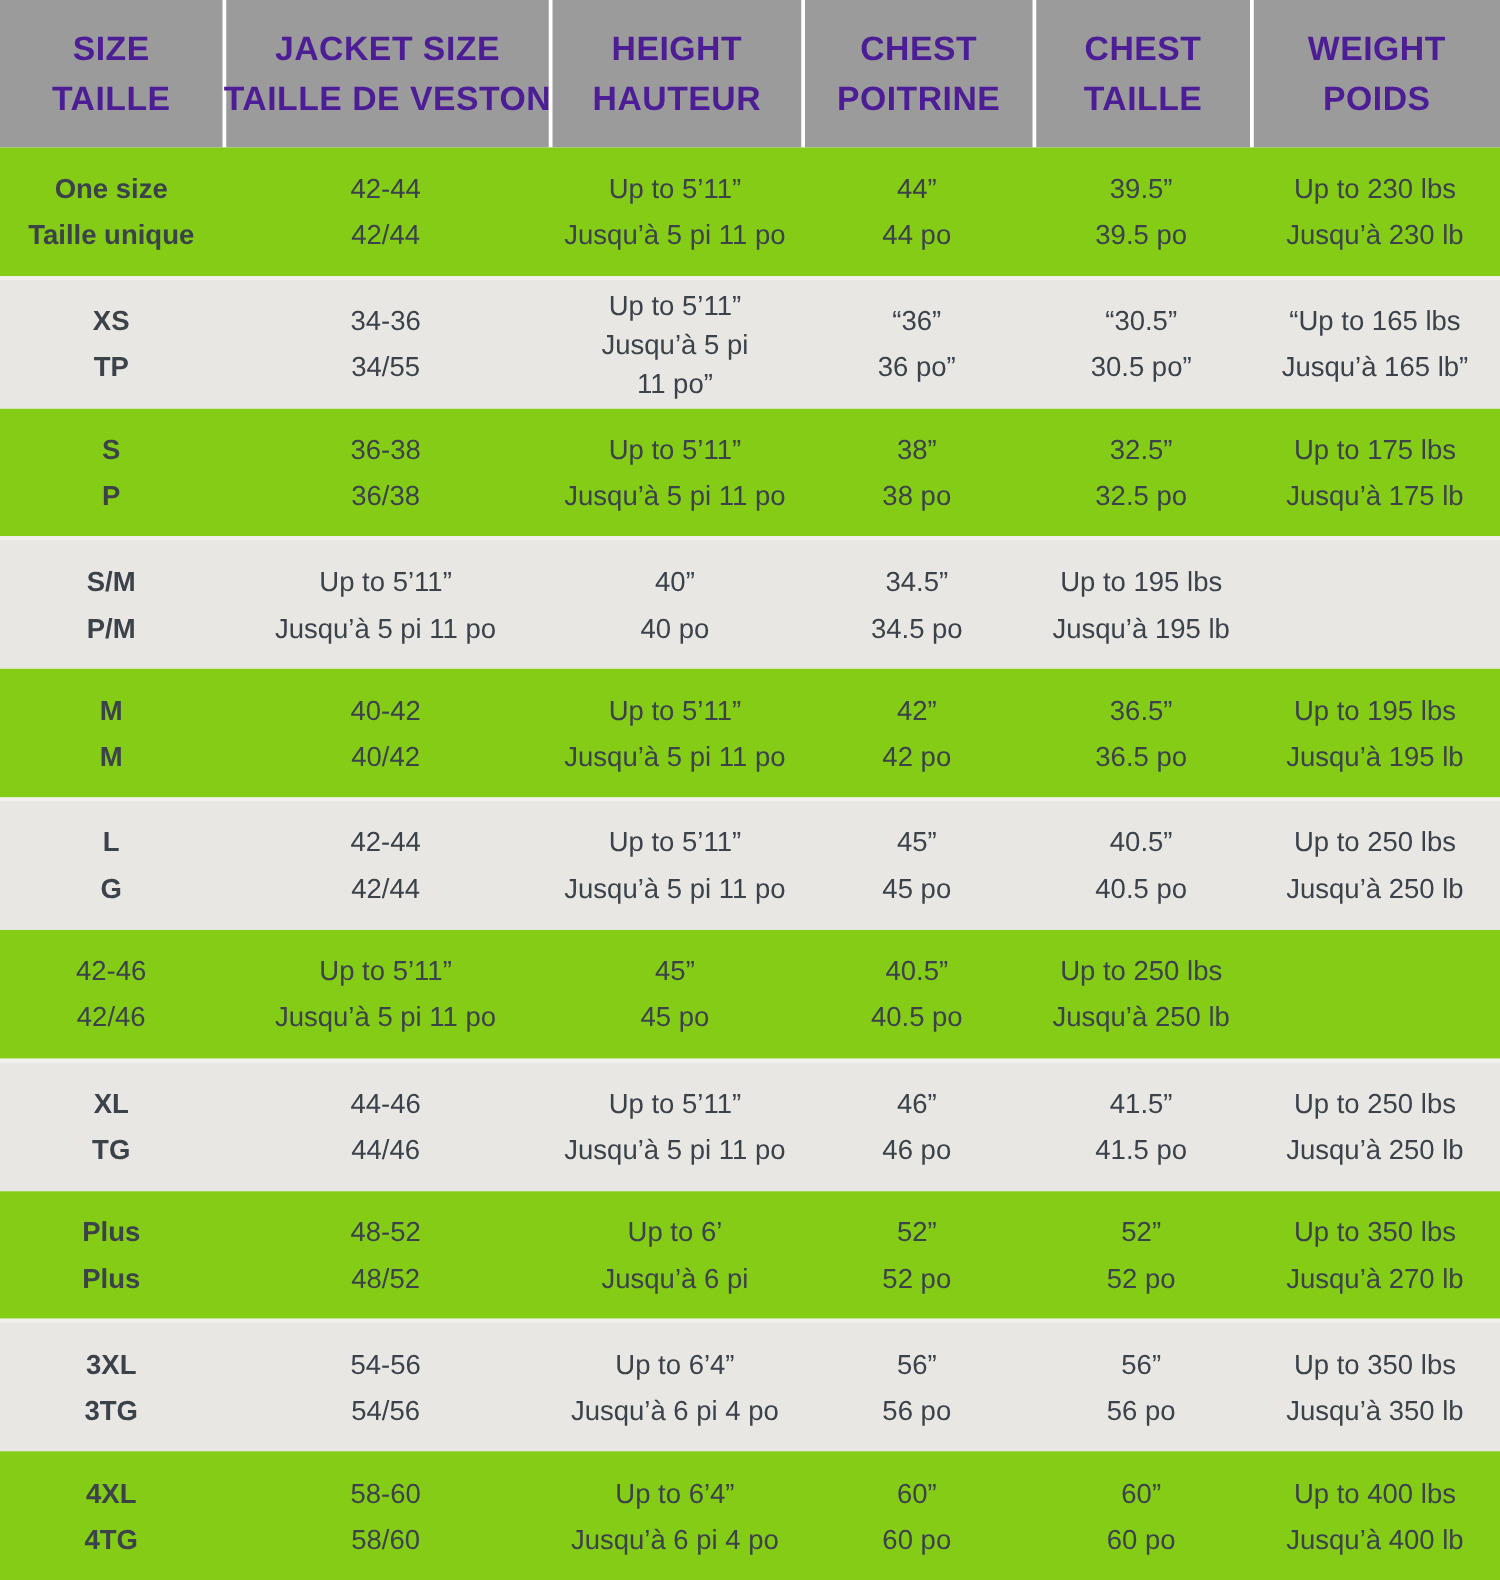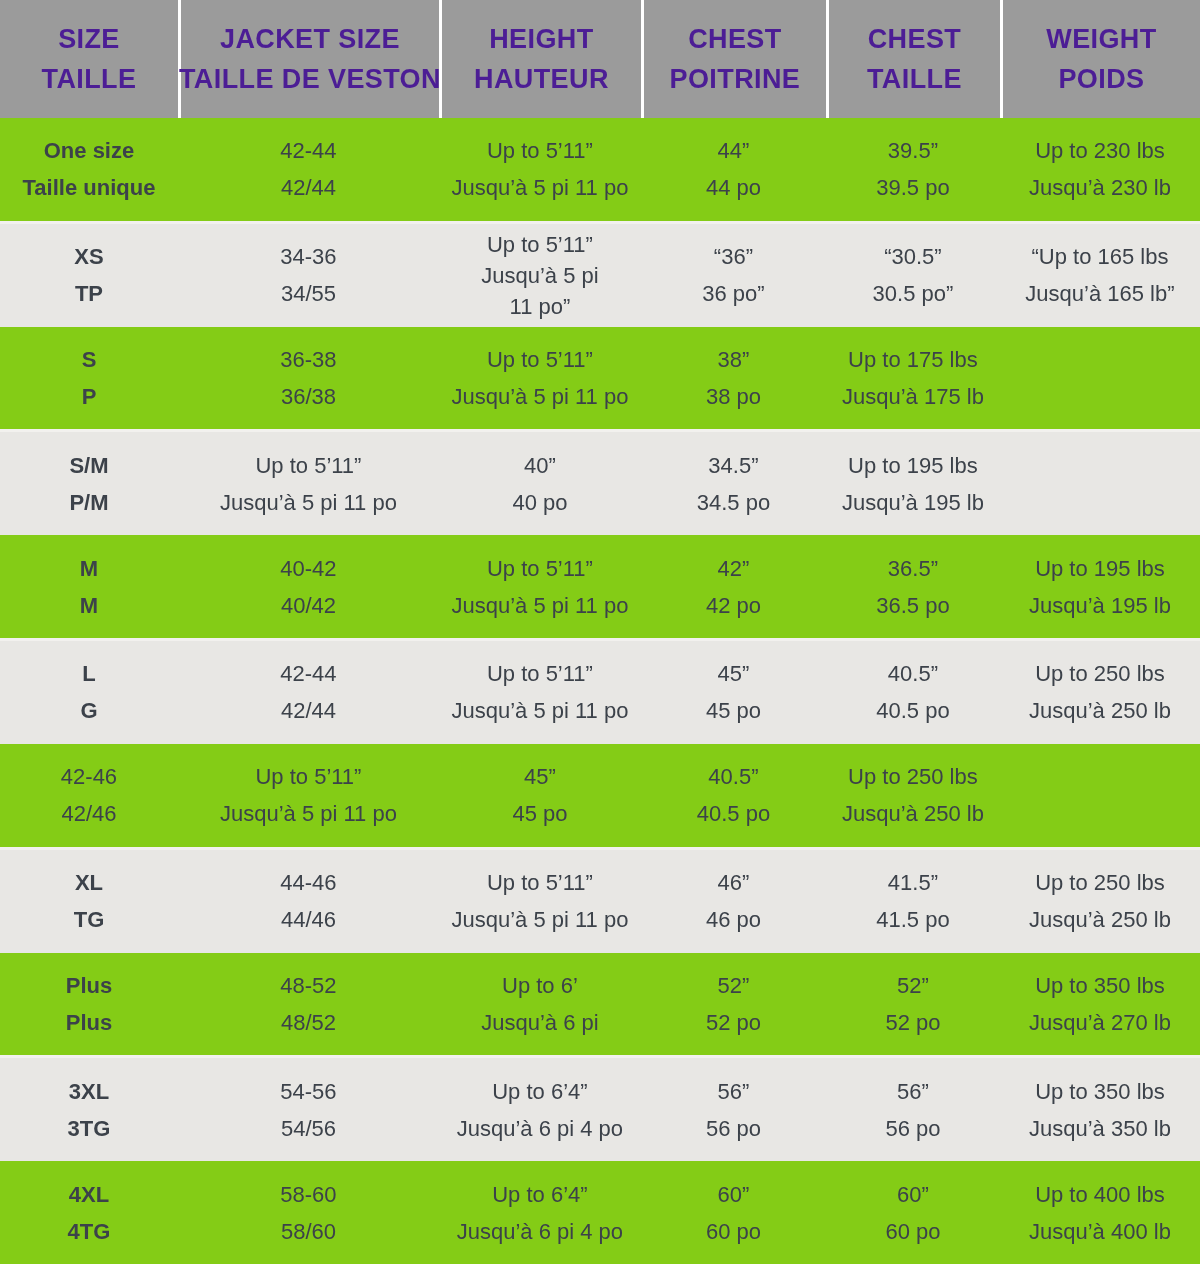--- a/index.html
+++ b/index.html
@@ -163,20 +163,24 @@
           <div class="line">36/38</div>
         </div>
         <div class="td col2">
           <div class="line">Up to 5’11”</div>
           <div class="line">Jusqu’à 5 pi 11 po</div>
         </div>
         <div class="td col3">
           <div class="line">38”</div>
           <div class="line">38 po</div>
         </div>
+        <div class="td col4">
+          <div class="line">32.5”</div>
+          <div class="line">32.5 po</div>
+        </div>
         <div class="td col5">
           <div class="line">Up to 175 lbs</div>
           <div class="line">Jusqu’à 175 lb</div>
         </div>
       </div>
       <div class="tr alt">
         <div class="td col0">
           <div class="line">S/M</div>
           <div class="line">P/M</div>
         </div>

